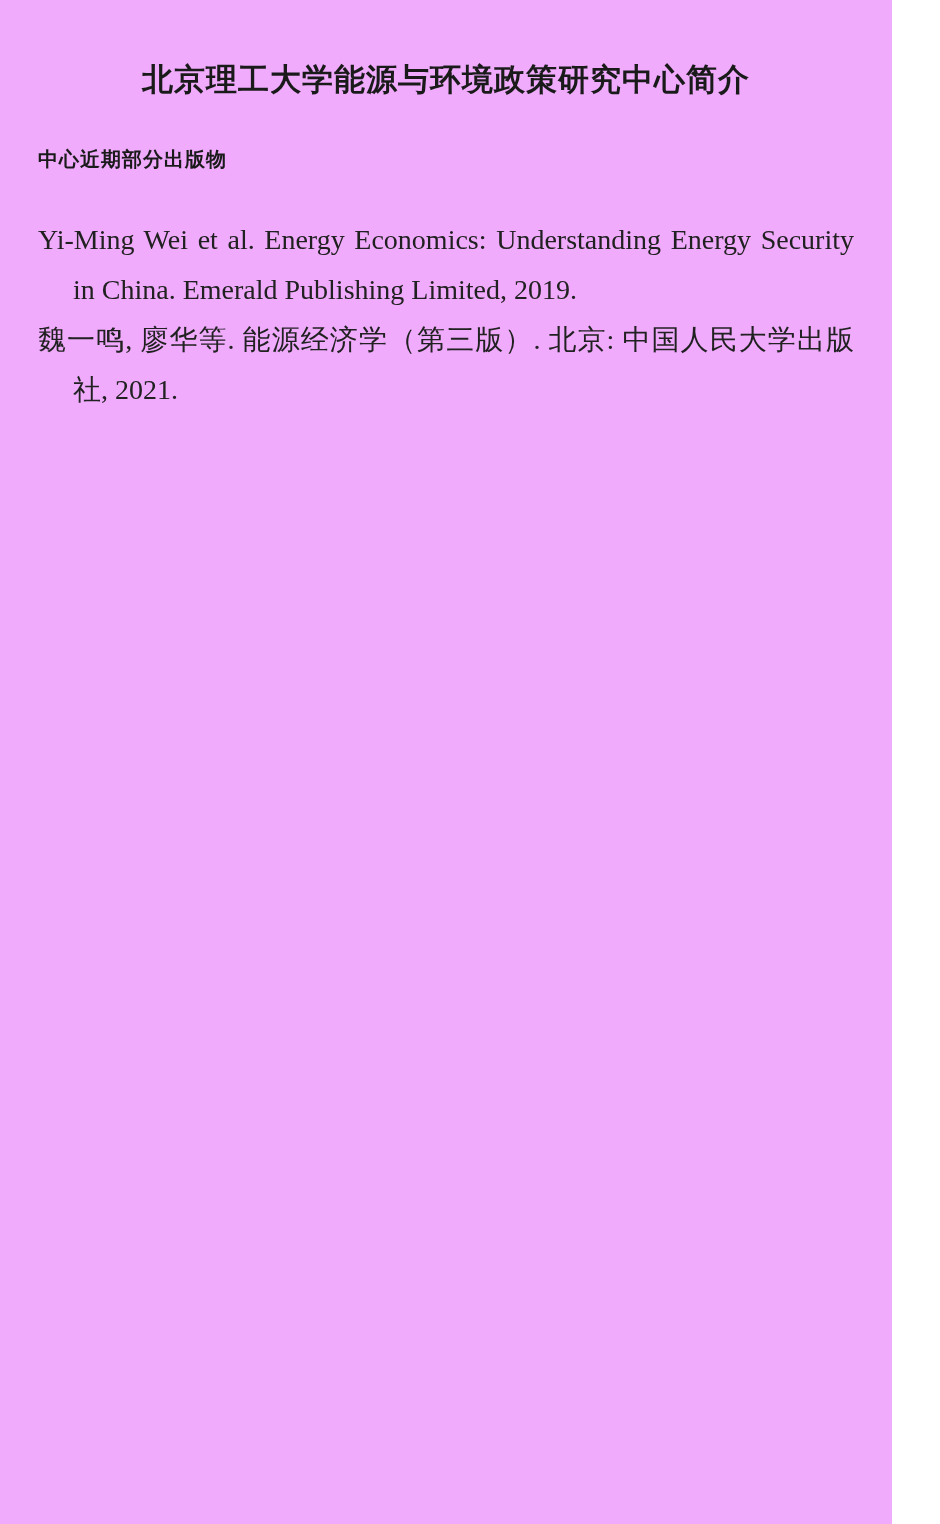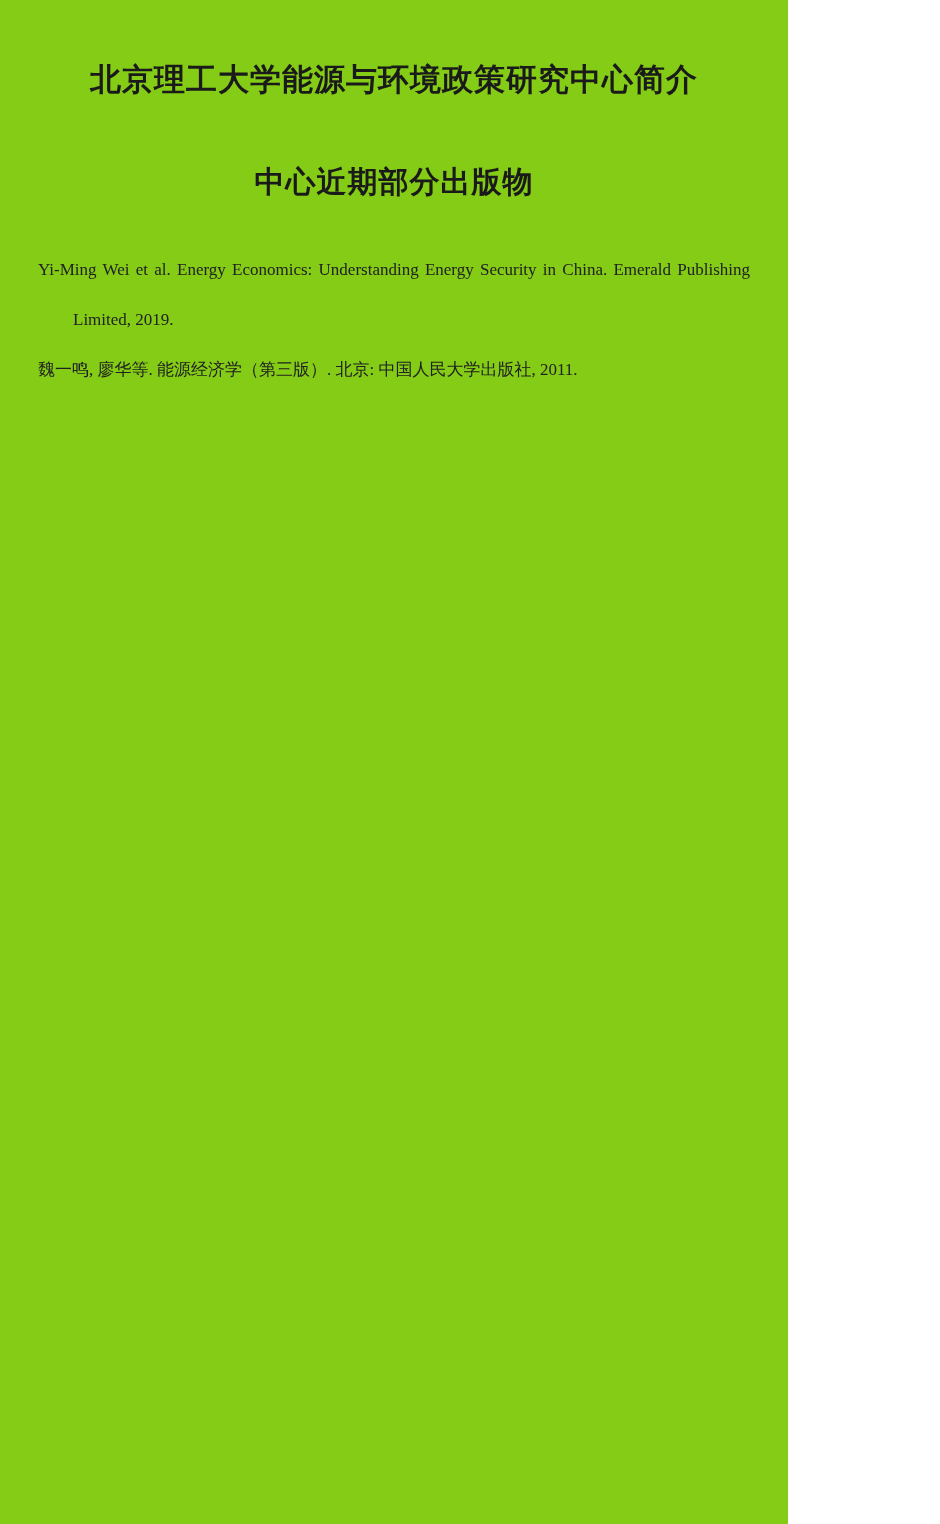--- a/index.html
+++ b/index.html
@@ -2,23 +2,23 @@
 <html><head>
 <meta charset="utf-8">
 <style>
   html, body {
     margin: 0;
     padding: 0;
     background: #ffffff;
   }
   .page {
     position: relative;
-    width: 788px;
+    width: 892px;
     height: 1524px;
-    background: #84cc16;
+    background: #f0abfc;
     color: #212121;
     font-family: "Liberation Serif", serif;
     overflow: hidden;
     box-sizing: border-box;
   }
   .doc-title {
     margin: 0;
     padding: 58px 40px 0 40px;
     text-align: center;
     font-family: "Liberation Sans", sans-serif;
@@ -36,35 +36,35 @@
     font-size: 23px;
     line-height: 52px;
     text-align: justify;
     text-indent: 48px;
     color: #212121;
   }
   .body-para.first {
     margin-top: 40px;
   }
   .section-heading {
-    margin: 60px 0 0 0;
-    text-align: center;
+    margin: 44px 0 0 0;
+    text-align: left;
     font-family: "Liberation Sans", sans-serif;
     font-weight: 700;
-    font-size: 30px;
+    font-size: 20px;
     line-height: 1.4;
     color: #1a1a1a;
     letter-spacing: 1px;
   }
   .pub-list {
     margin-top: 42px;
   }
   .pub-item {
     margin: 0;
-    font-size: 17px;
+    font-size: 28px;
     line-height: 50px;
     text-align: justify;
     padding-left: 35px;
     text-indent: -35px;
     color: #212121;
   }
 </style>
 </head>
 <body>
 
@@ -73,18 +73,18 @@
   <h1 class="doc-title">北京理工大学能源与环境政策研究中心简介</h1>
 
   <div class="content">
 
 
 
     <h2 class="section-heading">中心近期部分出版物</h2>
 
     <div class="pub-list">
       <p class="pub-item">Yi-Ming Wei et al. Energy Economics: Understanding Energy Security in China. Emerald Publishing Limited, 2019.</p>
-      <p class="pub-item">魏一鸣, 廖华等. 能源经济学（第三版）. 北京: 中国人民大学出版社, 2011.</p>
+      <p class="pub-item">魏一鸣, 廖华等. 能源经济学（第三版）. 北京: 中国人民大学出版社, 2021.</p>
     </div>
 
   </div>
 
 </div>
 
 </body></html>

